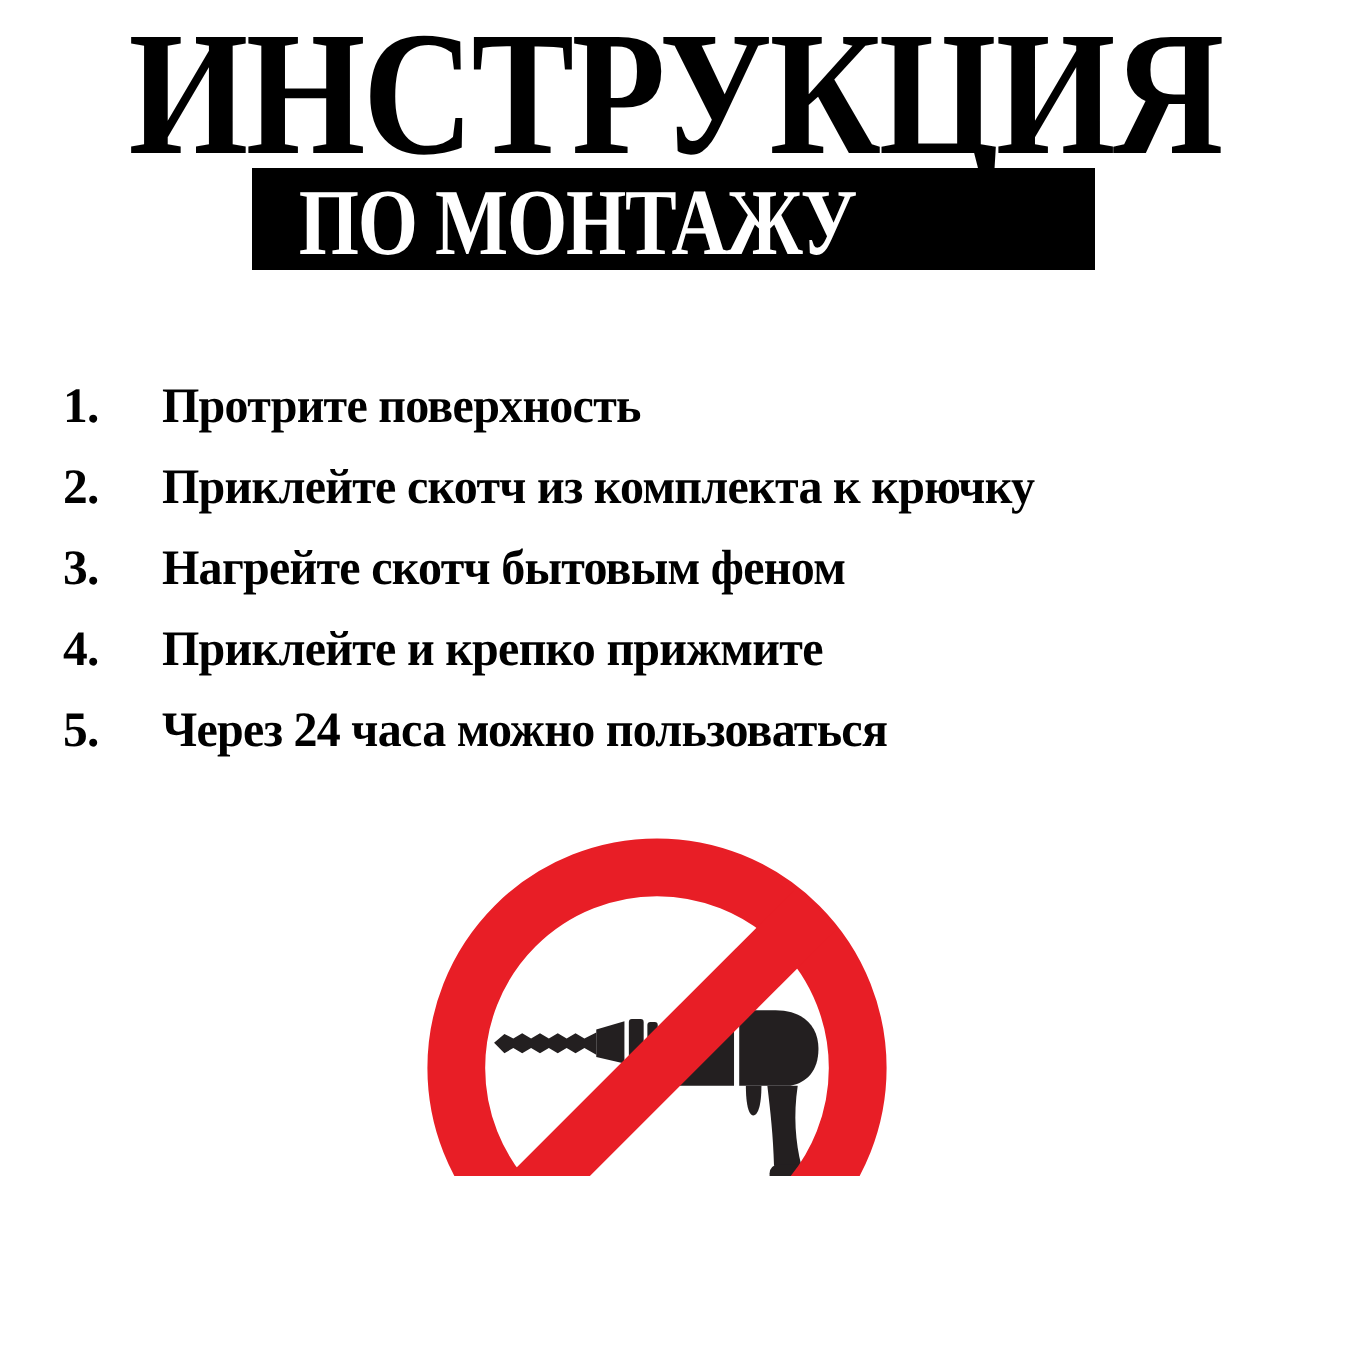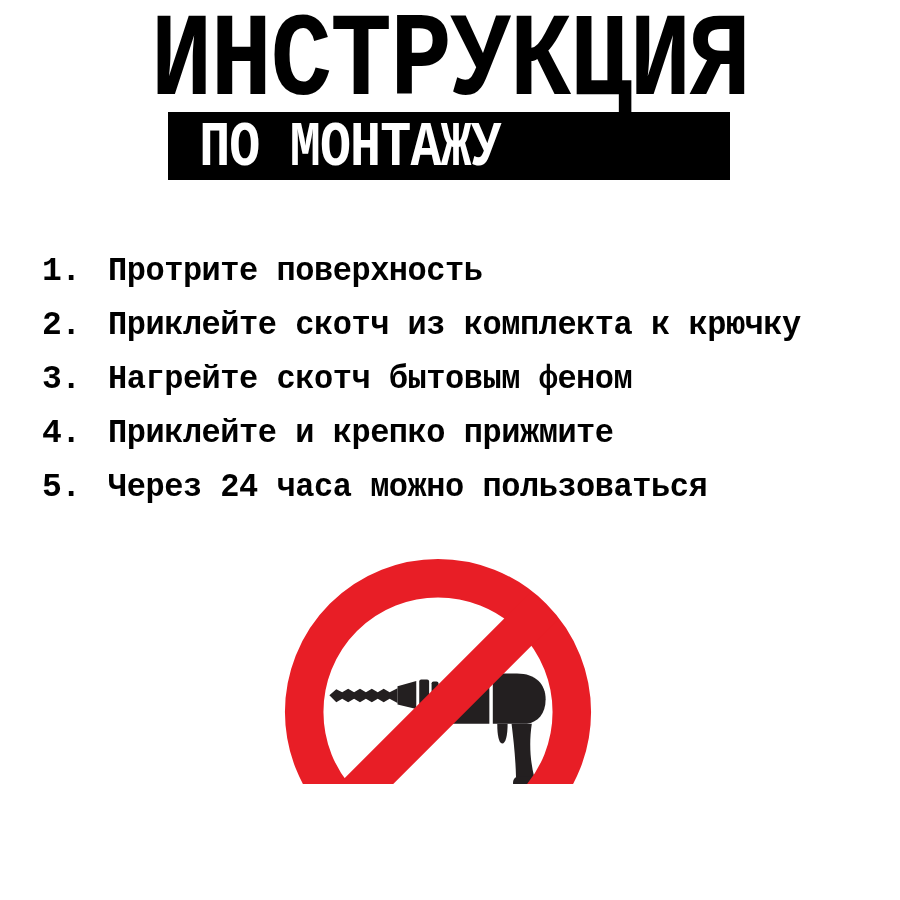--- a/index.html
+++ b/index.html
@@ -6,21 +6,21 @@
     margin: 0;
     padding: 0;
     background: #ffffff;
   }
   .poster {
     position: relative;
     width: 900px;
     height: 784px;
     background: #ffffff;
     overflow: hidden;
-    font-family: Liberation Mono, monospace;
+    font-family: Liberation Serif, serif;
     color: #000000;
     border-radius: 27px;
   }
   .title {
     position: absolute;
     top: 0;
     left: 0;
     width: 100%;
     margin: 0;
     text-align: center;

